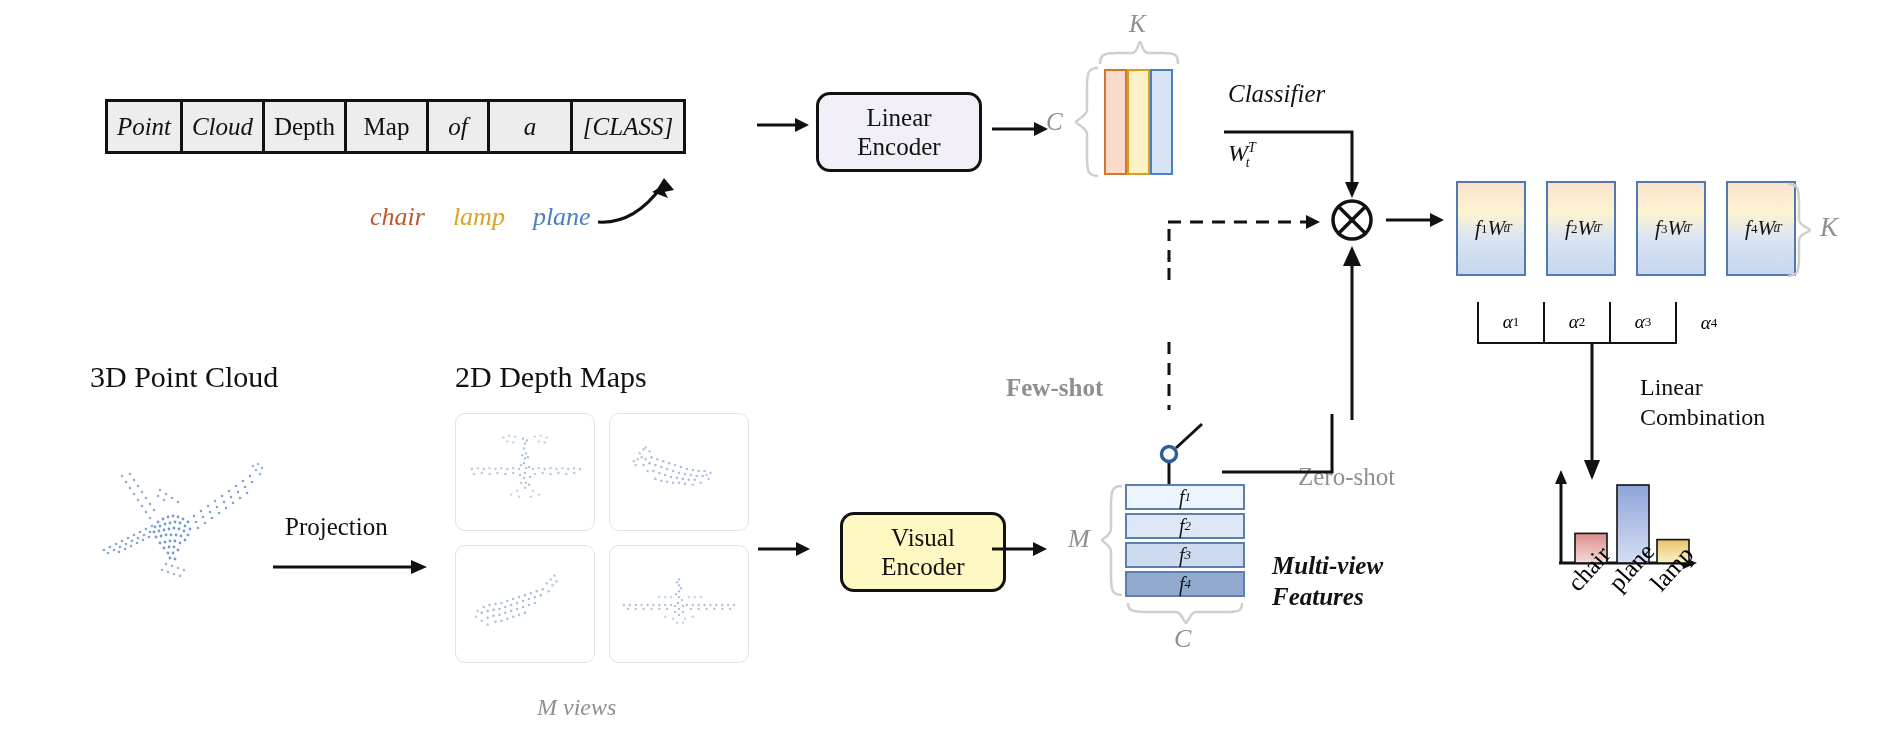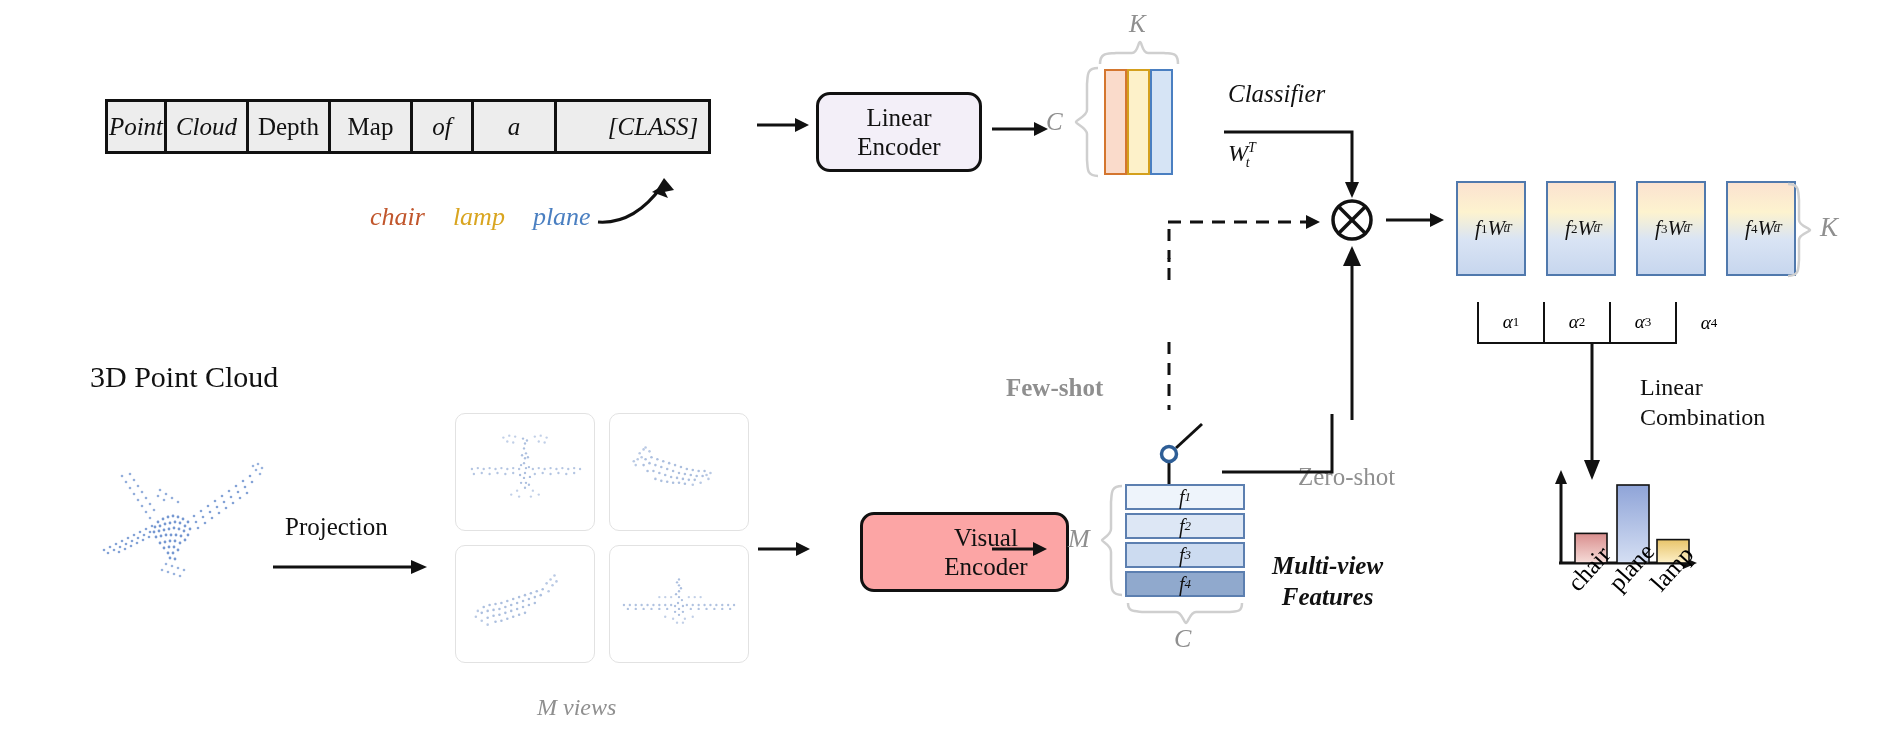--- a/index.html
+++ b/index.html
@@ -10,35 +10,35 @@
   .abs{position:absolute;}
 
   
   #token-row{left:105px;top:99px;display:flex;border:3px solid #111;background:#ededed;}
   #token-row .tok{
      border-right:3px solid #111;
      height:49px;line-height:49px;text-align:center;
      font-size:25px;color:#111;background:#ededed;
      box-sizing:border-box;
   }
-  #token-row .tok:last-child{border-right:none;margin-left:41px;}
+  #token-row .tok:last-child{border-right:none;}
   .it{font-style:italic;}
   .up{font-style:normal;}
 
   
   #class-words{left:370px;top:202px;display:flex;gap:28px;font-size:26px;font-style:italic;}
 
   
   .encoder{
      border:3px solid #111;border-radius:14px;
      display:flex;flex-direction:column;align-items:center;justify-content:center;
      font-size:25px;line-height:1.16;color:#111;text-align:center;
   }
   #textual-encoder{left:816px;top:92px;width:160px;height:74px;background:#f3eff8;}
-  #visual-encoder{left:860px;top:512px;width:160px;height:74px;background:#fca5a5;padding-left:43px;}
+  #visual-encoder{left:840px;top:512px;width:160px;height:74px;background:#fef9c3;}
 
   
   #clf-matrix{left:1104px;top:69px;display:flex;height:106px;}
   #clf-matrix .col{width:23px;height:106px;box-sizing:border-box;}
 
   
   #adapter{
      left:1086px;top:277px;width:165px;height:68px;
      background:#e5efdb;border:3px dashed #2f5d2f;border-radius:14px;
      display:flex;flex-direction:column;align-items:center;justify-content:center;
@@ -86,21 +86,21 @@
   #chartbox{left:1545px;top:468px;width:190px;height:120px;}
 
   svg{display:block;overflow:visible;}
 </style>
 </head>
 <body>
 
 <div id="stage">
 
   <div class="abs" id="token-row">
-    <div class="tok it" style="width:59px">Point</div>
+    <div class="tok it" style="width:75px">Point</div>
     <div class="tok it" style="width:82px">Cloud</div>
     <div class="tok up" style="width:82px">Depth</div>
     <div class="tok up" style="width:82px">Map</div>
     <div class="tok it" style="width:61px">of</div>
     <div class="tok it" style="width:83px">a</div>
     <div class="tok it" style="width:110px">[CLASS]</div>
   </div>
 
   <div class="abs" id="class-words">
     <span style="color:#c1562c">chair</span>
@@ -447,20 +447,21 @@
       </g>
     </g>
   </svg>
 
   <div class="abs lbl" style="left:285px;top:513px;font-size:25px">Projection</div>
   <svg class="abs" style="left:273px;top:555px;width:160px;height:24px">
     <line x1="0" y1="12" x2="140" y2="12" stroke="#111" stroke-width="3"></line>
     <polygon points="154,12 138,5 138,19" fill="#111"></polygon>
   </svg>
 
+  <div class="abs lbl" style="left:455px;top:360px;font-size:30px">2D Depth Maps</div>
 
   <div class="abs" id="depth-grid">
 
     <div class="thumb">
       <svg viewBox="0 0 140 118" style="width:100%;height:100%">
         <g fill="#a8bcdd">
           <g opacity="0.95">
             <circle cx="70" cy="30" r="1.2"></circle>
               <circle cx="69" cy="35" r="1.2"></circle>
               <circle cx="71" cy="40" r="1.2"></circle>
@@ -767,16 +768,16 @@
   </svg>
   <div class="abs lbl-gray it-lbl" style="left:1068px;top:524px;font-size:26px">M</div>
 
   <svg class="abs" style="left:1126px;top:601px;width:120px;height:24px">
     <path d="M2,2 C2,12 10,10 18,11 L50,11 C56,11 58,22 60,22 C62,22 64,11 70,11 L102,11 C110,10 116,12 116,2" stroke="#cfcfcf" stroke-width="2.5" fill="none"></path>
   </svg>
   <div class="abs lbl-gray it-lbl" style="left:1174px;top:624px;font-size:26px">C</div>
 
   <div class="abs lbl it-lbl" style="left:1272px;top:550px;font-size:25px;line-height:1.25;font-weight:bold">
     <div>Multi-view</div>
-    <div style="text-align:center">Features</div>
+    <div style="text-align:left">Features</div>
   </div>
 
 </div>
 
 </body></html>

